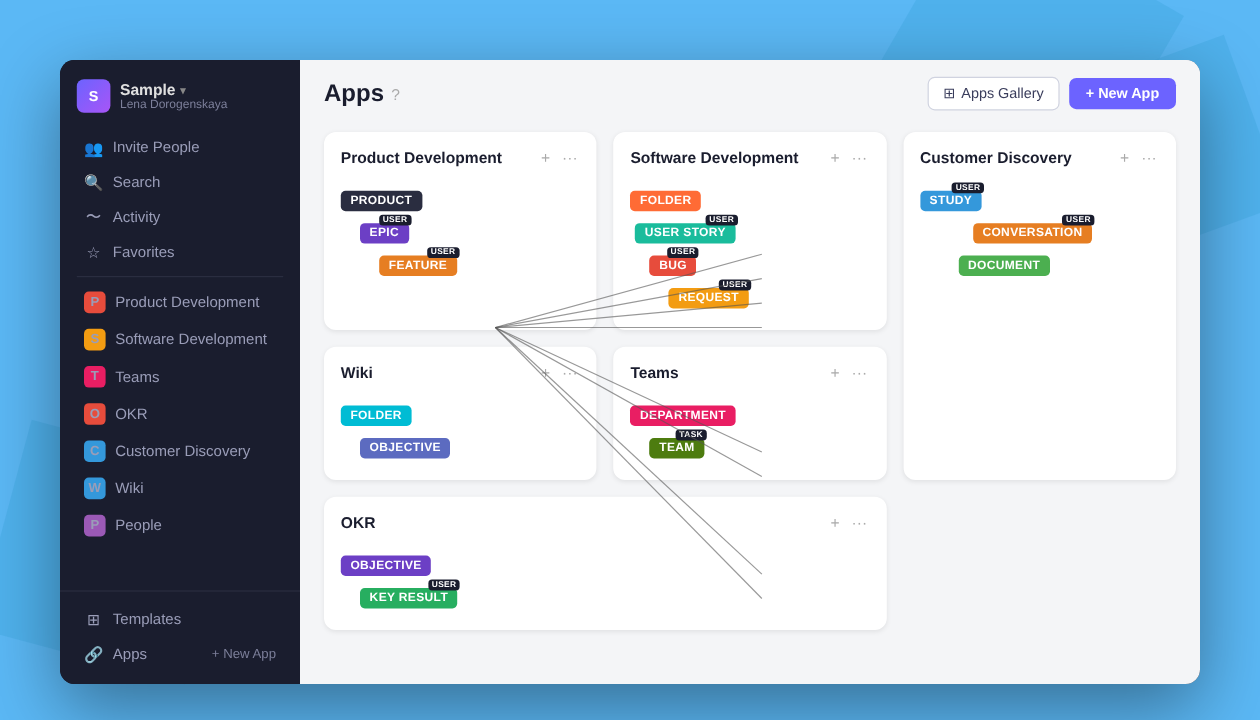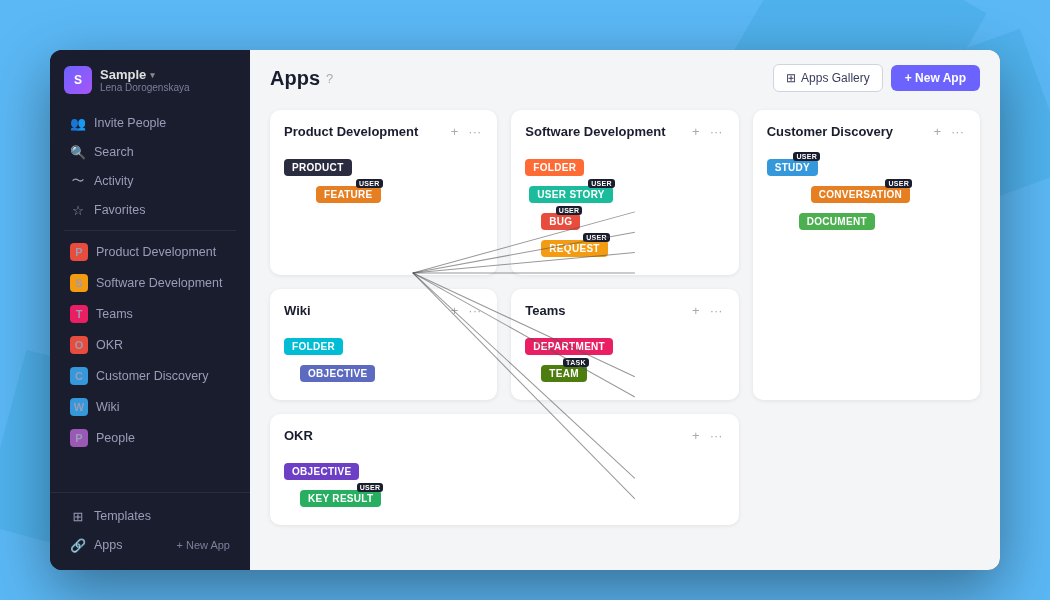--- a/index.html
+++ b/index.html
@@ -396,20 +396,26 @@
             <span class="card-title">Product Development</span>
             <div class="card-actions">
               <button class="card-action-btn">+</button>
               <button class="card-action-btn">···</button>
             </div>
           </div>
           <div class="node-container">
             <div>
               <span class="node node-dark">PRODUCT</span>
             </div>
+            <div style="margin-left:16px;">
+              <span class="node node-purple" style="position:relative;">
+                EPIC
+                <span class="node-badge">USER</span>
+              </span>
+            </div>
             <div style="margin-left:32px;">
               <span class="node node-orange" style="position:relative;">
                 FEATURE
                 <span class="node-badge">USER</span>
               </span>
             </div>
           </div>
         </div>
 
         <div class="app-card">
@@ -429,21 +435,21 @@
                 USER STORY
                 <span class="node-badge">USER</span>
               </span>
             </div>
             <div style="margin-left:16px;">
               <span class="node node-red" style="position:relative;">
                 BUG
                 <span class="node-badge">USER</span>
               </span>
             </div>
-            <div style="margin-left:16px;">
+            <div style="margin-left:32px;">
               <span class="node node-amber" style="position:relative;">
                 REQUEST
                 <span class="node-badge">USER</span>
               </span>
             </div>
           </div>
         </div>
 
         <div class="app-card" style="grid-row: span 2;">
           <div class="card-header">

